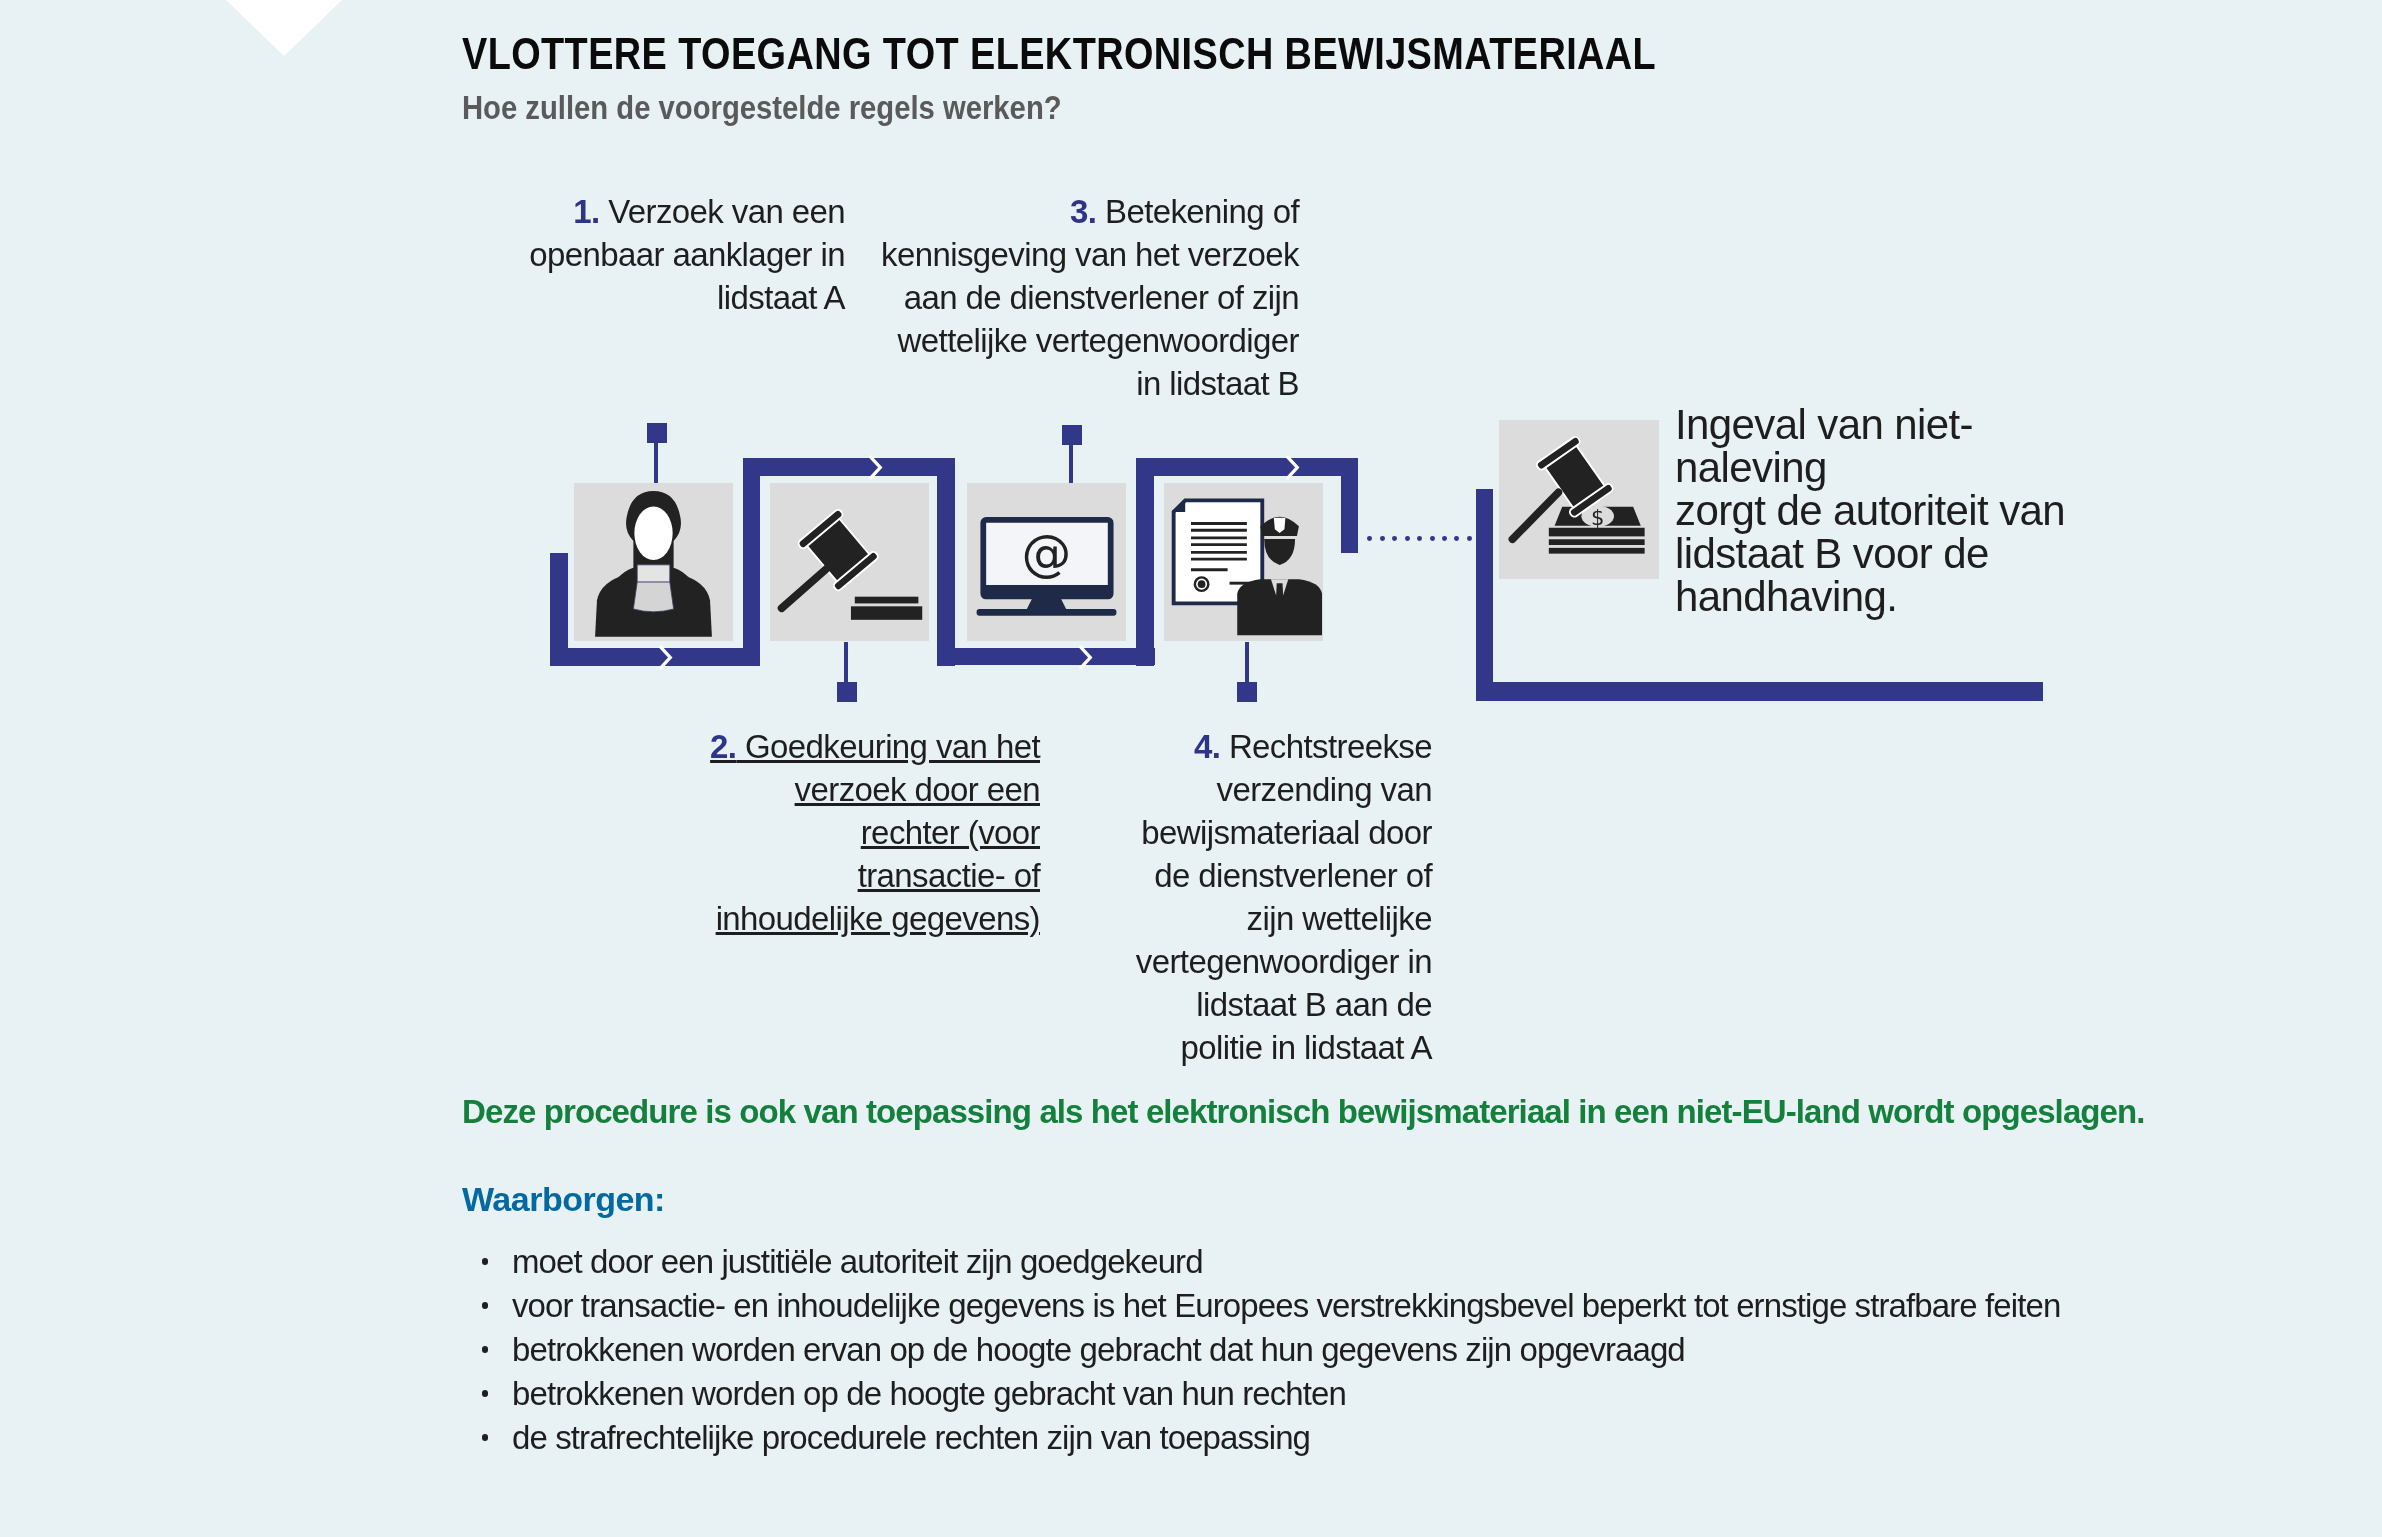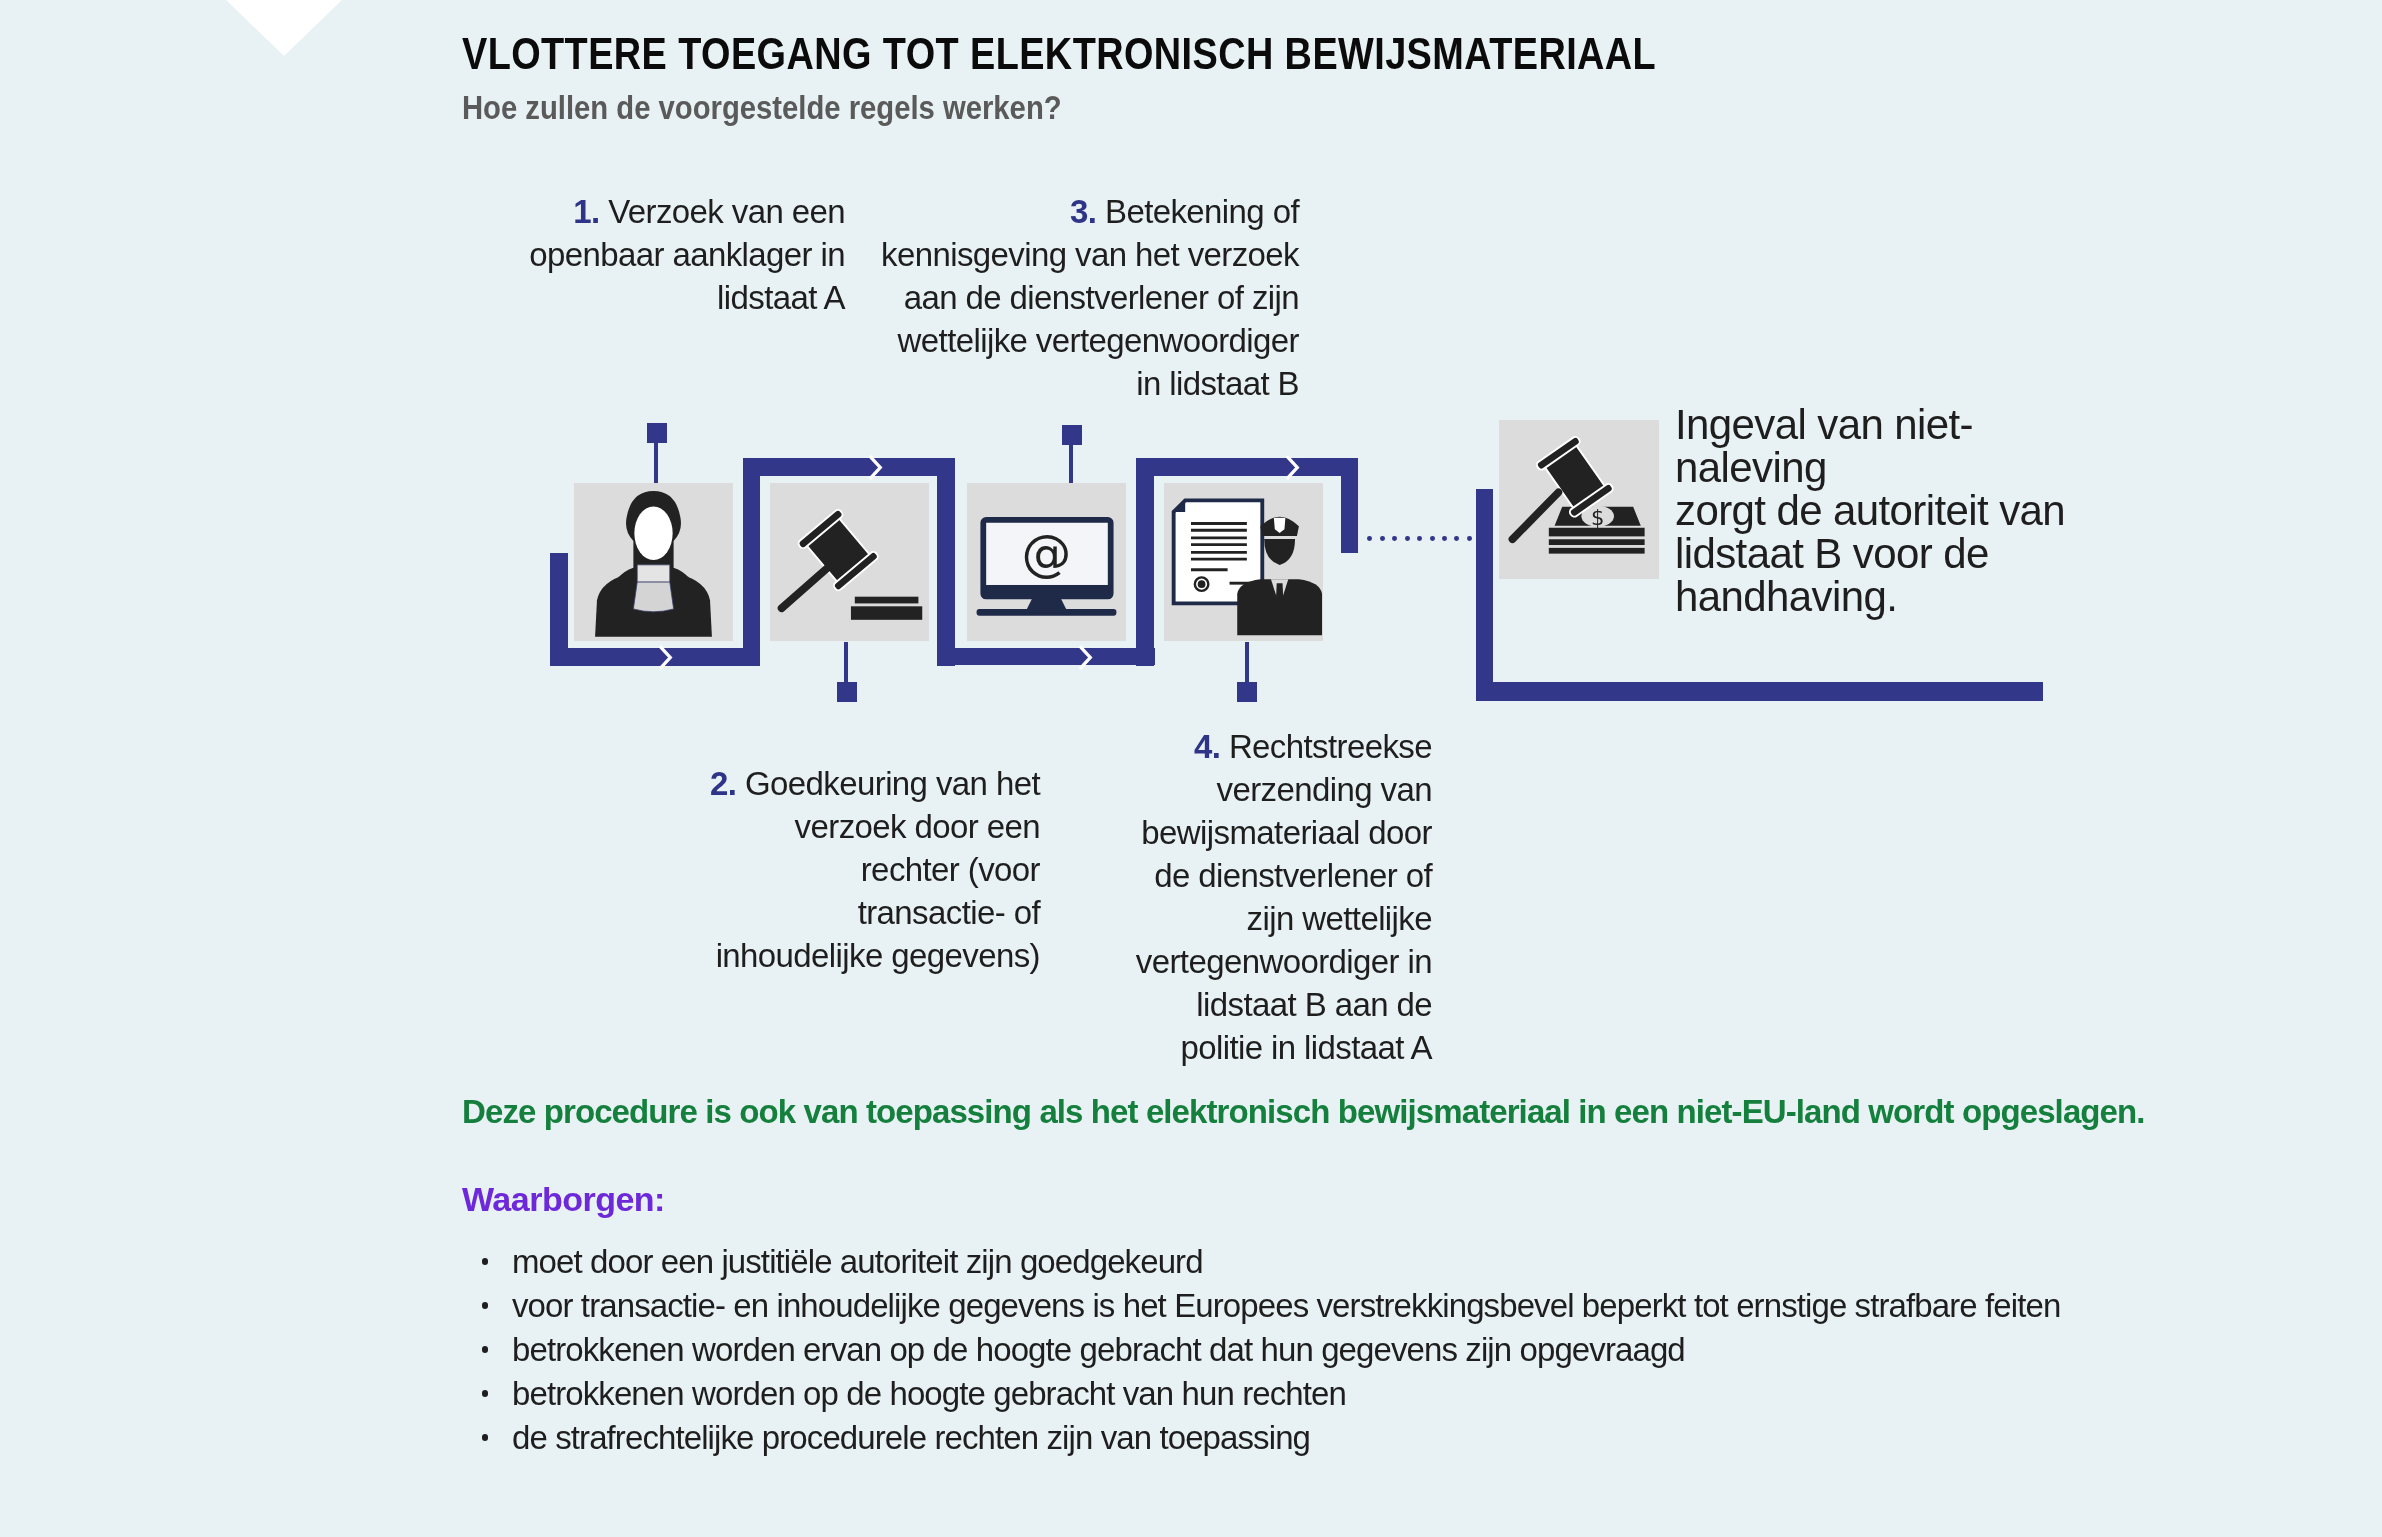--- a/index.html
+++ b/index.html
@@ -37,21 +37,21 @@
   .enforce-text {
     position:absolute; left:1675px; top:403px; font-size:42px; line-height:43px;
     color:#1e1e1e; letter-spacing:-0.6px; width:403px;
   }
   .footer-sentence {
     position:absolute; left:462px; top:1093px; font-size:33px; white-space:nowrap;
     color:#15803d; letter-spacing:-0.9px;font-weight:bold;
   }
   .safeguards-title {
     position:absolute; left:462px; top:1180px; font-size:34px; font-weight:bold;
-    color:#6d28d9; letter-spacing:-0.5px;
+    color:#0369a1; letter-spacing:-0.5px;
   }
   .safeguards-list { position:absolute; left:462px; top:1224px; margin:16px; padding:0; list-style:none; }
   .safeguards-list li {
     position:relative; font-size:33px; line-height:44px; padding-left:34px;
     white-space:nowrap; letter-spacing:-0.9px; color:#1e1e1e;
   }
   .bullet {
     position:absolute; left:3.8px; top:18px; width:6.7px; height:6.7px; border-radius:50%; background:#1e1e1e;
   }
   svg { display:block; }
@@ -71,21 +71,21 @@
 </div>
 
 <div class="step-text" style="left:838px; top:190px; width:461px;">
   <div><span class="step-num">3.</span> <span>Betekening of</span></div>
   <div>kennisgeving van het verzoek</div>
   <div>aan de dienstverlener of zijn</div>
   <div>wettelijke vertegenwoordiger</div>
   <div>in lidstaat B</div>
 </div>
 
-<div class="step-text" style="left:656px; top:762px; width:384px;">
+<div class="step-text" style="left:656px; top:725px; width:384px;text-decoration:underline;">
   <div><span class="step-num">2.</span> <span>Goedkeuring van het</span></div>
   <div>verzoek door een</div>
   <div>rechter (voor</div>
   <div>transactie- of</div>
   <div>inhoudelijke gegevens)</div>
 </div>
 
 <div class="step-text" style="left:1048px; top:725px; width:384px;">
   <div><span class="step-num">4.</span> <span>Rechtstreekse</span></div>
   <div>verzending van</div>

